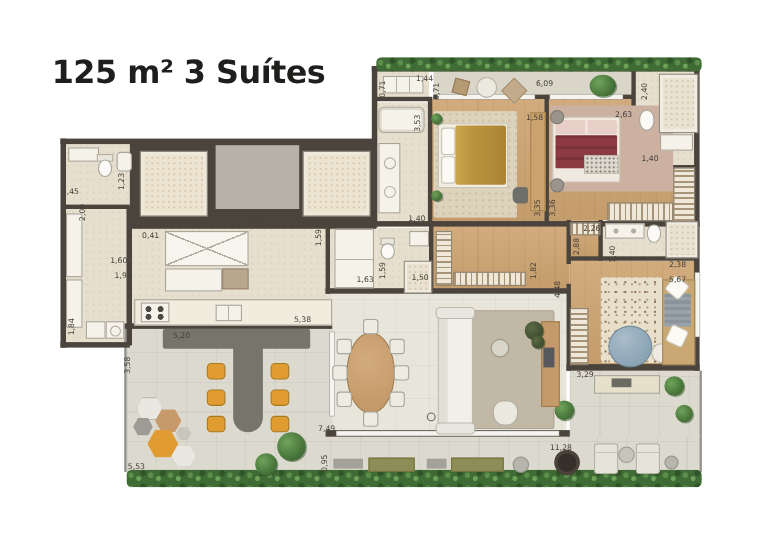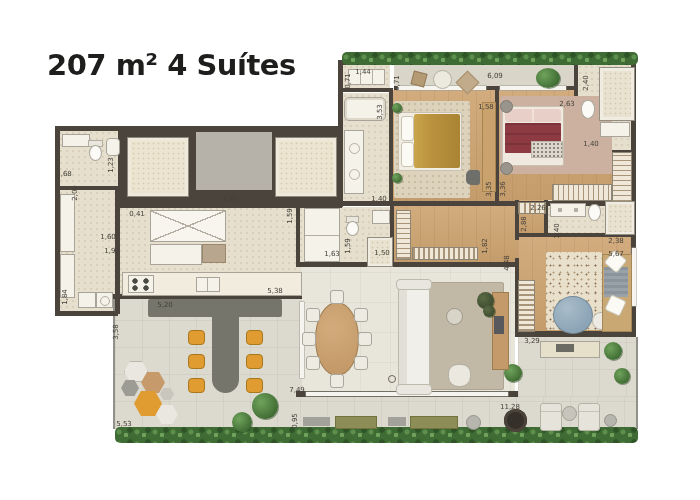--- a/index.html
+++ b/index.html
@@ -30,21 +30,21 @@
   .win{position:absolute;background:#f6f4ee;box-shadow:0 0 0 .5px #9a9a92;}
   .dim{position:absolute;font-size:7px;color:var(--label-text,#44403a);transform:translate(-50%,-50%);white-space:nowrap;}
   .dim.v{transform:translate(-50%,-50%) rotate(-90deg);}
   .pillow{position:absolute;background:#fbfaf5;border:1px solid #c9c3b4;border-radius:3px;}
 </style>
 </head>
 <body>
 
 <div class="stage">
 
-  <div class="title">207 m² 4 Suítes</div>
+  <div class="title">125 m² 3 Suítes</div>
 
   <div class="floor abs" style="left:394px;top:64px;width:181px;height:26px;background:var(--floor-balcony,#d9d6c9);"></div>
   <div class="floor cream" style="left:342px;top:64px;width:48px;height:26px;"></div>
   <div class="floor wood" style="left:392px;top:90px;width:104px;height:113px;"></div>
   <div class="floor wood" style="left:498px;top:90px;width:134px;height:113px;"></div>
   <div class="floor cream" style="left:342px;top:93px;width:48px;height:110px;"></div>
   <div class="floor cream" style="left:577px;top:64px;width:54px;height:88px;"></div>
   <div class="floor cream" style="left:58px;top:130px;width:60px;height:60px;"></div>
   <div class="floor cream" style="left:58px;top:190px;width:58px;height:122px;"></div>
   <div class="floor cream" style="left:118px;top:206px;width:224px;height:92px;"></div>
@@ -229,21 +229,21 @@
   <div class="abs" style="left:466px;top:415px;width:13px;height:13px;border-radius:50%;background:#b7b6ae;border:1px solid #94938b;"></div>
   <div class="abs" style="left:504px;top:409px;width:23px;height:23px;border-radius:50%;background:#36302a;box-shadow:inset 0 0 0 3px #4a433a;"></div>
   <div class="abs" style="left:540px;top:403px;width:20px;height:26px;background:#e6e4da;border:1px solid #b5b2a6;border-radius:3px;background-image:linear-gradient(0deg,transparent 0 18px,#c7c4b7 18px 19px,transparent 19px);"></div>
   <div class="abs" style="left:578px;top:403px;width:20px;height:26px;background:#e6e4da;border:1px solid #b5b2a6;border-radius:3px;background-image:linear-gradient(0deg,transparent 0 18px,#c7c4b7 18px 19px,transparent 19px);"></div>
   <div class="abs" style="left:562px;top:406px;width:13px;height:13px;border-radius:50%;background:#c7c5bb;border:1px solid #a09d92;"></div>
   <div class="abs" style="left:604px;top:414px;width:11px;height:11px;border-radius:50%;background:#b7b6ae;border:1px solid #94938b;"></div>
   <div class="white-item" style="left:540px;top:341px;width:58px;height:15px;background:#e6e0cb;"></div>
   <div class="abs" style="left:556px;top:344px;width:18px;height:8px;background:#6b6b64;"></div>
 
   <div class="abs" style="left:0;top:0;width:700px;height:500px;pointer-events:none;">
-      <span class="dim" style="left: 64px; top: 174px;">2,68</span>
+      <span class="dim" style="left: 64px; top: 174px;">3,45</span>
       <span class="dim v" style="left: 111px; top: 165px;">1,23</span>
       <span class="dim v" style="left: 75px; top: 193px;">2,00</span>
       <span class="dim" style="left: 137px; top: 214px;">0,41</span>
       <span class="dim" style="left: 108px; top: 237px;">1,60</span>
       <span class="dim" style="left: 112px; top: 251px;">1,92</span>
       <span class="dim v" style="left: 65px; top: 297px;">1,84</span>
       <span class="dim" style="left: 231px; top: 199px;">1,61</span>
       <span class="dim" style="left: 165px; top: 305px;">5,20</span>
       <span class="dim" style="left: 275px; top: 291px;">5,38</span>
       <span class="dim v" style="left: 116px; top: 332px;">3,58</span>
@@ -257,21 +257,21 @@
       <span class="dim" style="left: 538px; top: 208px;">2,26</span>
       <span class="dim" style="left: 616px; top: 241px;">2,38</span>
       <span class="dim" style="left: 616px; top: 254px;">5,67</span>
       <span class="dim v" style="left: 557px; top: 231px;">1,40</span>
       <span class="dim" style="left: 591px; top: 144px;">1,40</span>
       <span class="dim v" style="left: 586px; top: 83px;">2,40</span>
       <span class="dim" style="left: 567px; top: 104px; text-align: center;">2,63</span>
       <span class="dim" style="left: 486px; top: 107px;">1,58</span>
       <span class="dim v" style="left: 380px; top: 112px;">3,53</span>
       <span class="dim v" style="left: 348px; top: 81px;">0,71</span>
-      <span class="dim" style="left: 363px; top: 72px;">1,44</span>
+      <span class="dim" style="left: 386px; top: 72px;">1,44</span>
       <span class="dim v" style="left: 397px; top: 83px;">0,71</span>
       <span class="dim" style="left: 495px; top: 76px; text-align: center;">6,09</span>
       <span class="dim v" style="left: 489px; top: 189px;">3,35</span>
       <span class="dim v" style="left: 503px; top: 189px;">3,36</span>
       <span class="dim" style="left: 379px; top: 199px;">1,40</span>
       <span class="dim" style="left: 332px; top: 254px;">1,63</span>
       <span class="dim v" style="left: 348px; top: 246px;">1,59</span>
       <span class="dim" style="left: 382px; top: 253px;">1,50</span>
       <span class="dim v" style="left: 485px; top: 246px;">1,82</span>
       <span class="dim v" style="left: 290px; top: 216px;">1,59</span>

